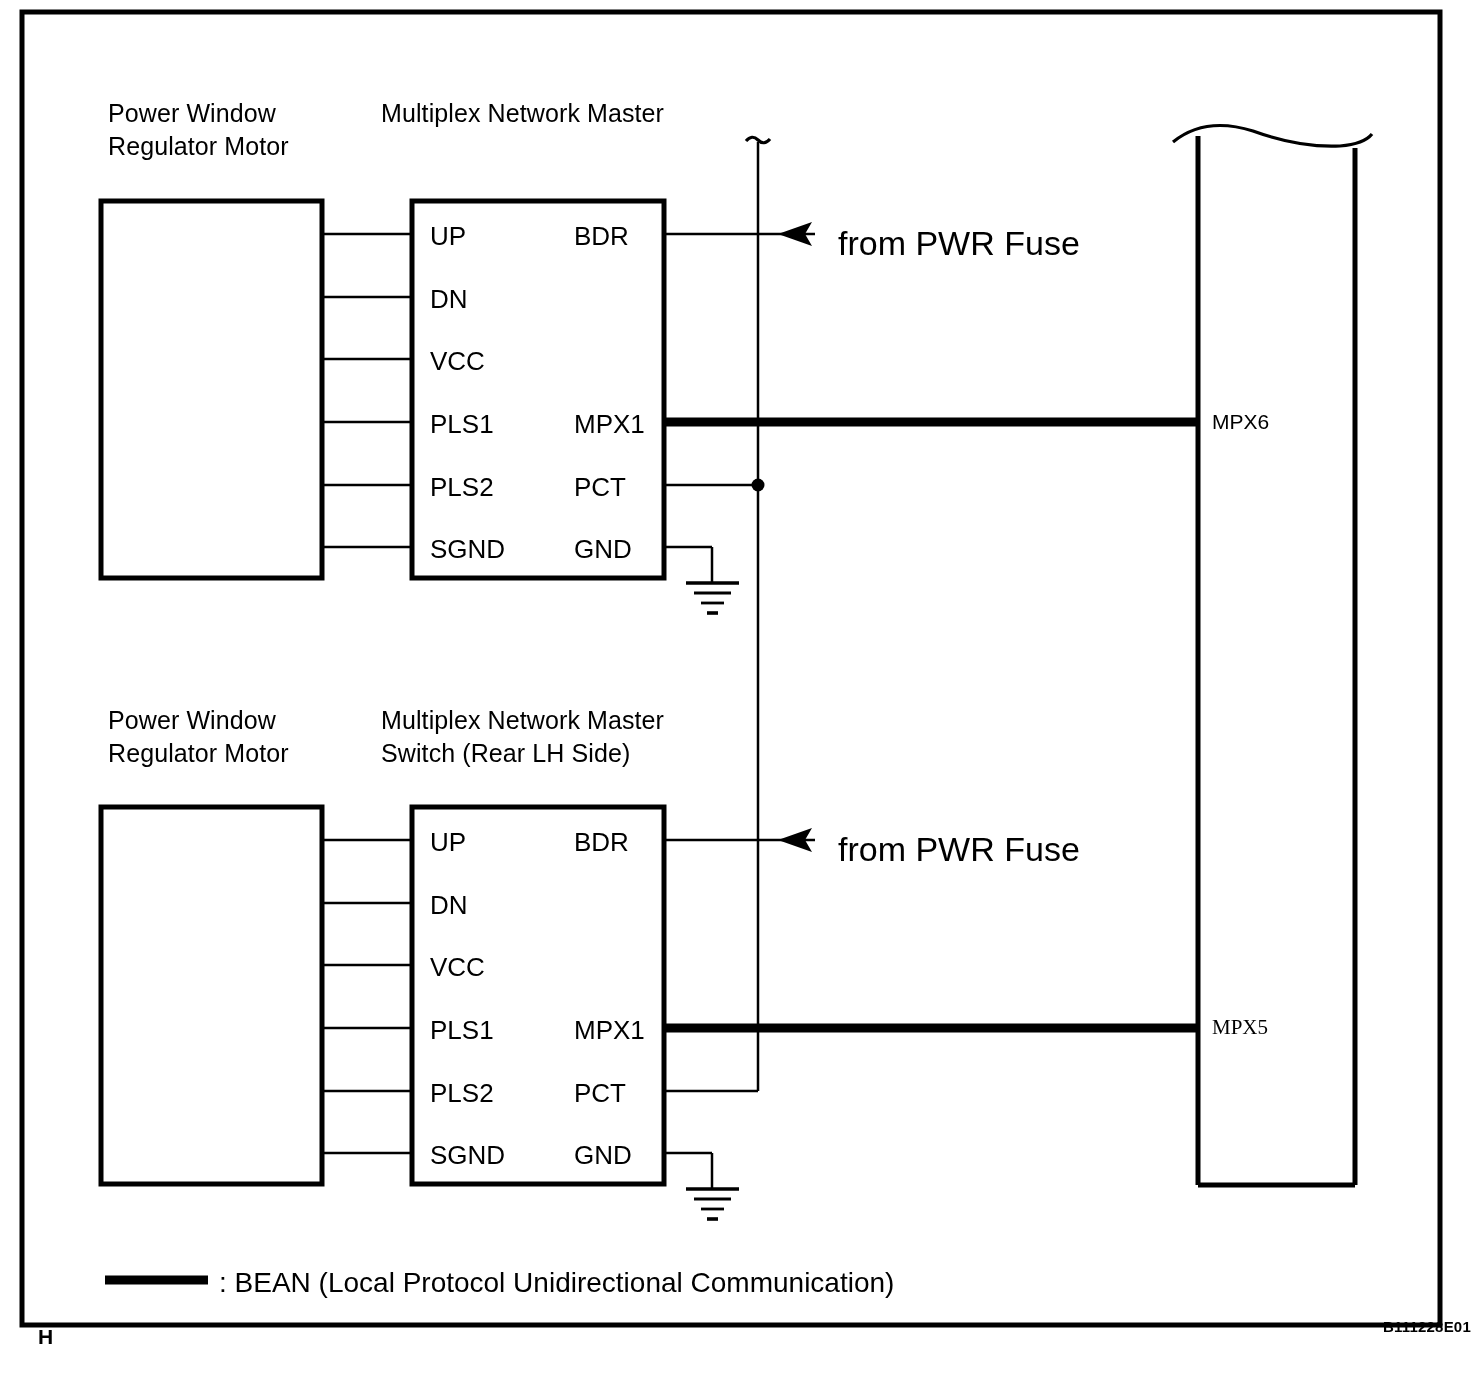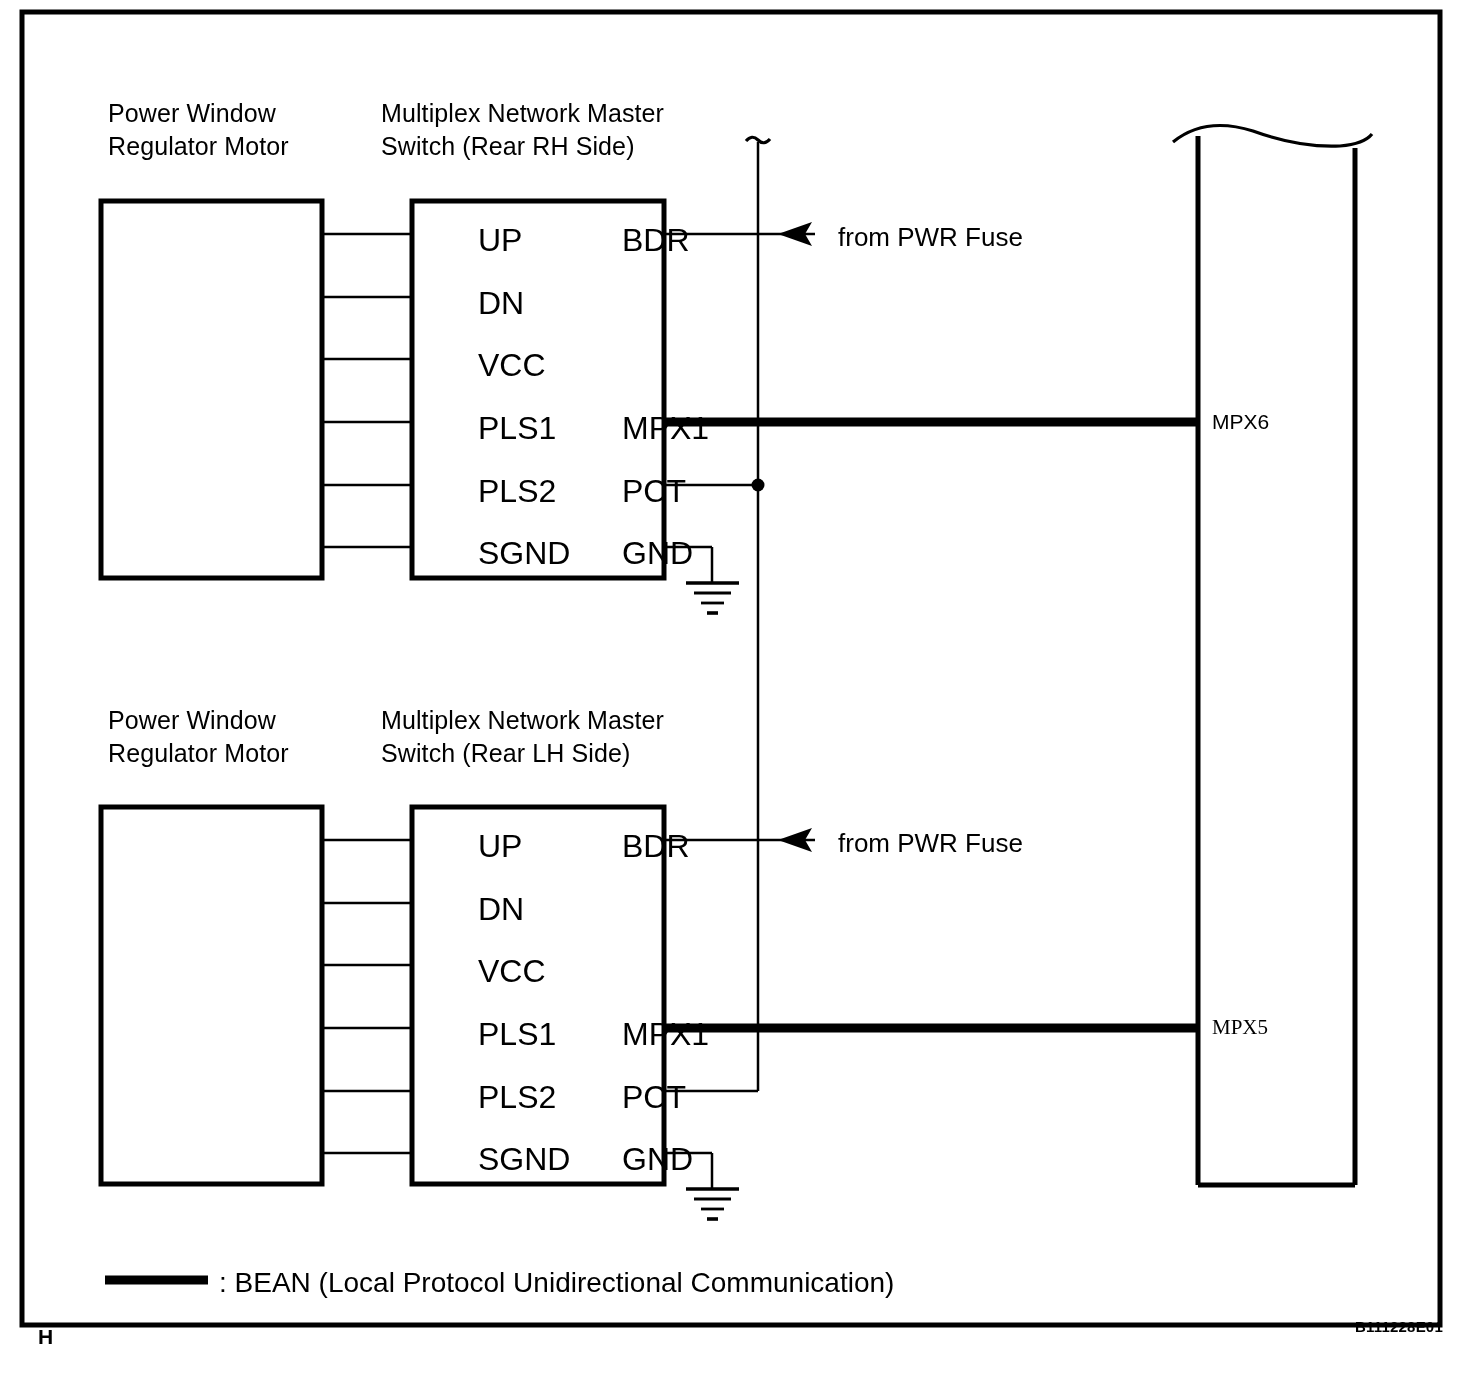--- a/index.html
+++ b/index.html
@@ -31,25 +31,24 @@
     font-family: "Liberation Sans", sans-serif;
     color: #000000;
     white-space: pre;
     line-height: 1.30;
   }
   .title-lbl {
     font-size: 25px;
     letter-spacing: 0.1px;
   }
   .pin-lbl {
-    font-size: 32px;
-    margin-left: 48px;
+    font-size: 26px;
   }
   .note-lbl {
-    font-size: 26px;
+    font-size: 34px;
   }
   .conn-lbl {
     font-size: 21px;
   }
   .legend-lbl {
     font-size: 28px;
   }
   .sheet-lbl {
     font-size: 21px;
     font-weight: bold;
@@ -149,21 +148,20 @@
     <path d="M 1173 142 Q 1205 116 1253 131 Q 1300 148 1340 146 Q 1364 144 1372 134" fill="none" stroke="#000000" stroke-width="3.2"></path>
 
     <line x1="105" y1="1280" x2="208" y2="1280" stroke="#000000" stroke-width="9"></line>
 
   </svg>
 
   <div class="lbl title-lbl" style="left:108px; top:97px;">Power Window</div>
   <div class="lbl title-lbl" style="left:108px; top:130px;">Regulator Motor</div>
 
   <div class="lbl title-lbl" style="left:381px; top:97px;">Multiplex Network Master</div>
-  <div class="lbl title-lbl" style="left:381px; top:130px;">Switch (Rear RH Side)</div>
 
   <div class="lbl pin-lbl" style="left:430px; top:220px;">UP</div>
   <div class="lbl pin-lbl" style="left:430px; top:283px;">DN</div>
   <div class="lbl pin-lbl" style="left:430px; top:345px;">VCC</div>
   <div class="lbl pin-lbl" style="left:430px; top:408px;">PLS1</div>
   <div class="lbl pin-lbl" style="left:430px; top:471px;">PLS2</div>
   <div class="lbl pin-lbl" style="left:430px; top:533px;">SGND</div>
 
   <div class="lbl pin-lbl" style="left:574px; top:220px;">BDR</div>
   <div class="lbl pin-lbl" style="left:574px; top:408px;">MPX1</div>
@@ -193,15 +191,15 @@
   <div class="lbl pin-lbl" style="left:574px; top:1139px;">GND</div>
 
   <div class="lbl note-lbl" style="left:838px; top:827px;">from PWR Fuse</div>
 
   <div class="lbl conn-lbl" style="left:1212px; top:1014px;font-family:Liberation Serif, serif;">MPX5</div>
 
   <div class="lbl legend-lbl" style="left:219px; top:1265px;">: BEAN (Local Protocol Unidirectional Communication)</div>
 
   <div class="lbl sheet-lbl" style="left:38px; top:1323px;">H</div>
 
-  <div class="lbl code-lbl" style="left:1355px; top:1317px;">B111228E01</div>
+  <div class="lbl code-lbl" style="left:1383px; top:1317px;">B111228E01</div>
 
 </div>
 
 </body></html>

